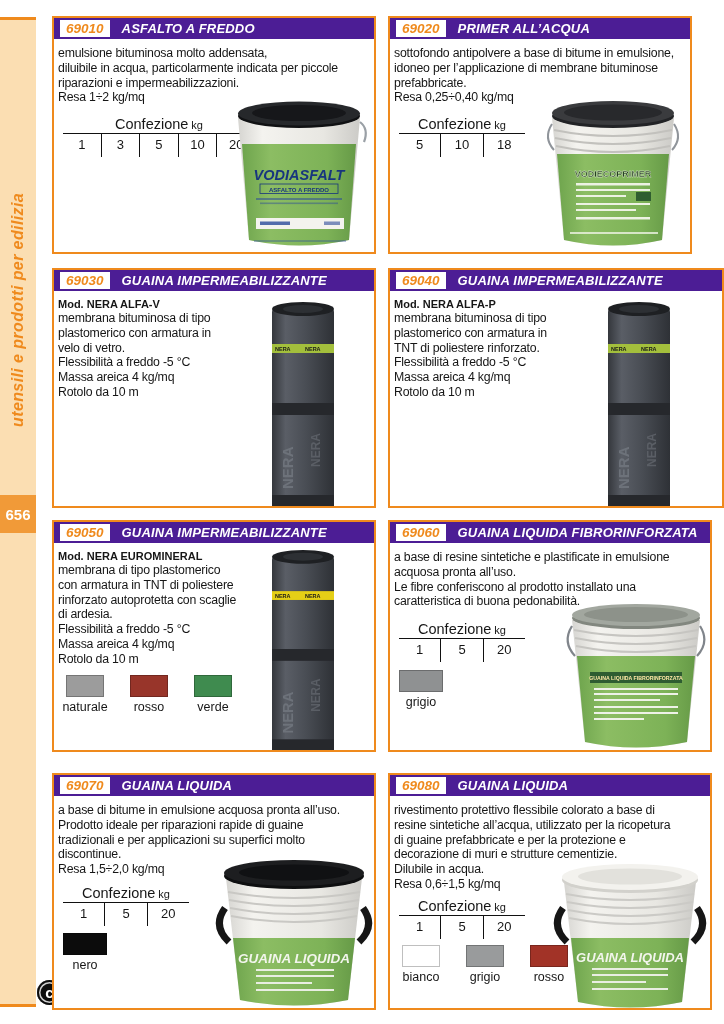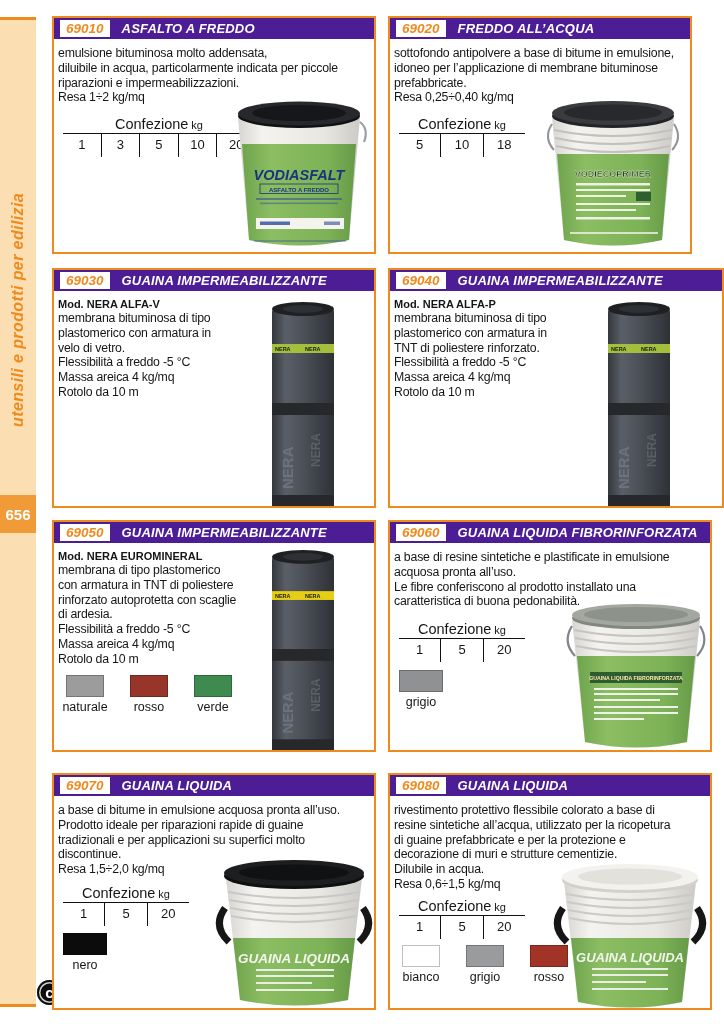--- a/index.html
+++ b/index.html
@@ -113,21 +113,21 @@
         <rect x="98" y="127.5" width="16" height="3.5" fill="#2b4a9a" opacity="0.6"></rect>
         <rect x="28" y="146" width="92" height="2" fill="#2b4a9a" opacity="0.35"></rect>
       </svg>
     </figure>
   </div>
 </section>
 
 <section class="card" style="left:388px;top:16px;width:304px;height:238px">
   <header class="card-head">
     <span class="code-box">69020</span>
-    <span class="head-title">FREDDO ALL’ACQUA</span>
+    <span class="head-title">PRIMER ALL’ACQUA</span>
   </header>
   <div class="card-body">
     <div class="desc">sottofondo antipolvere a base di bitume in emulsione,
 idoneo per l’applicazione di membrane bituminose
 prefabbricate.
 Resa 0,25÷0,40 kg/mq</div>
     <div class="pack" style="width:126px;margin-top:11px">
       <div class="pack-label"><span>Confezione</span><span class="plkg">kg</span></div>
       <div class="pack-row">
         <span class="pack-cell">5</span>

